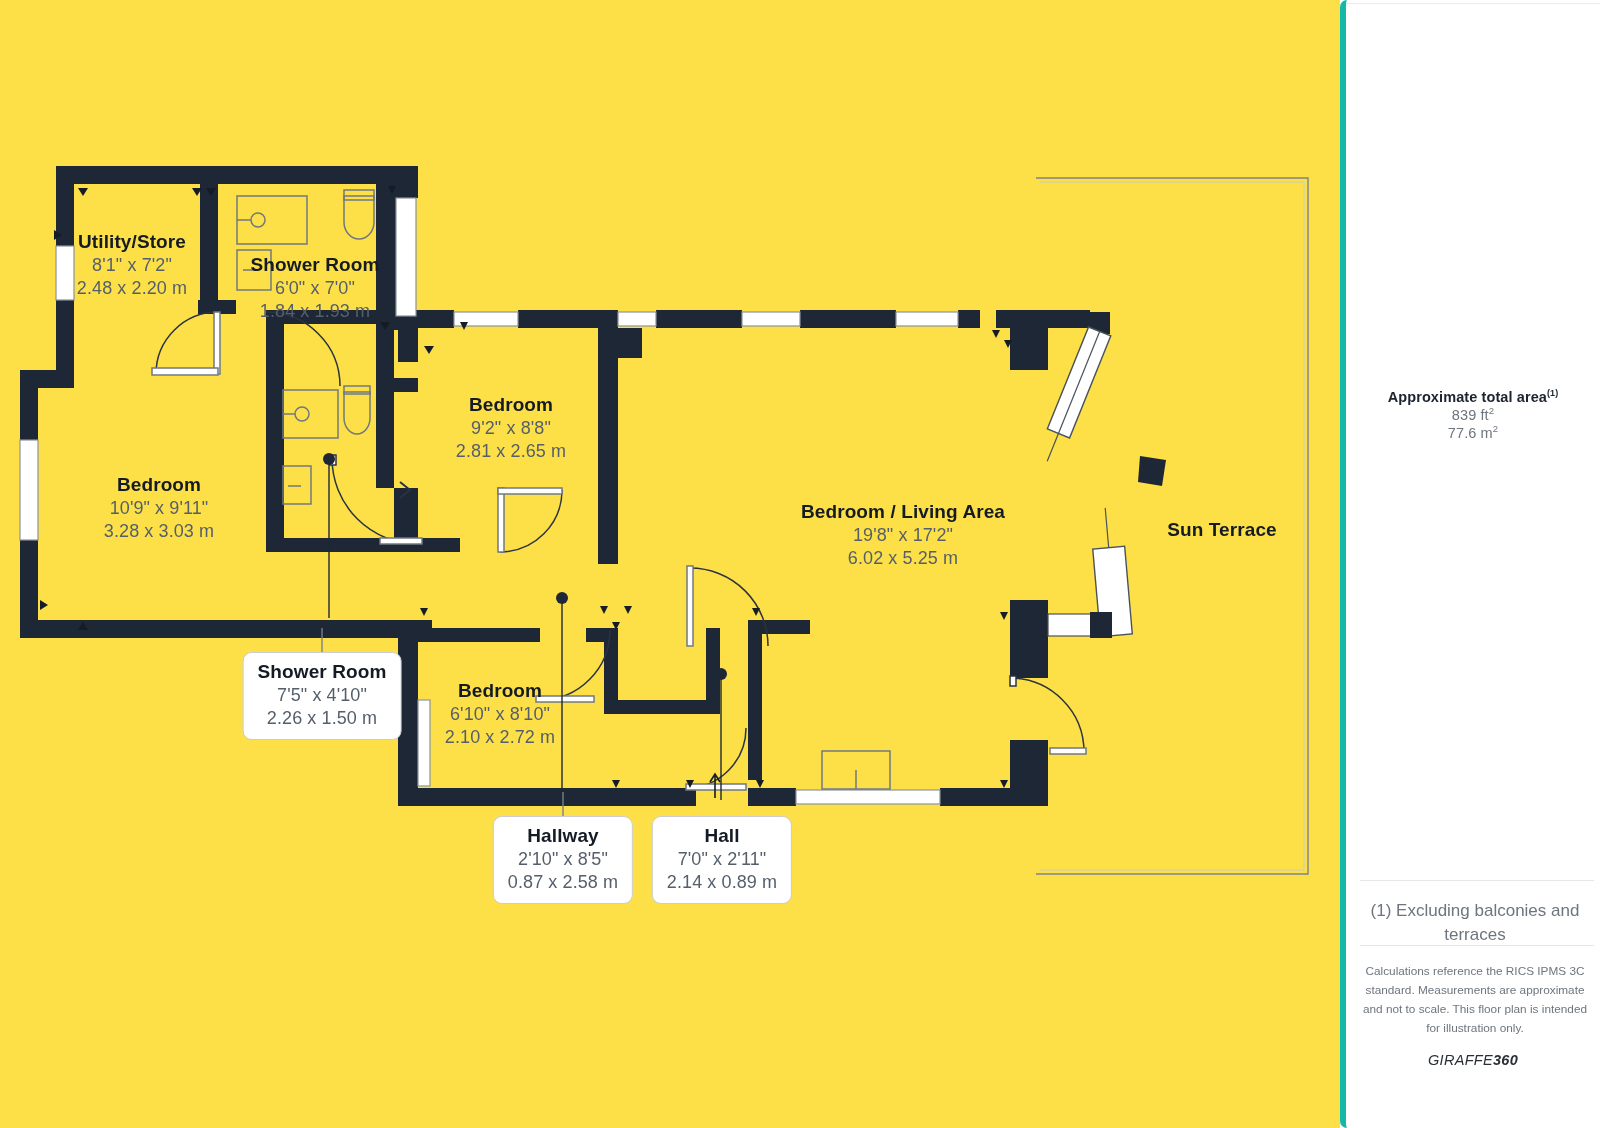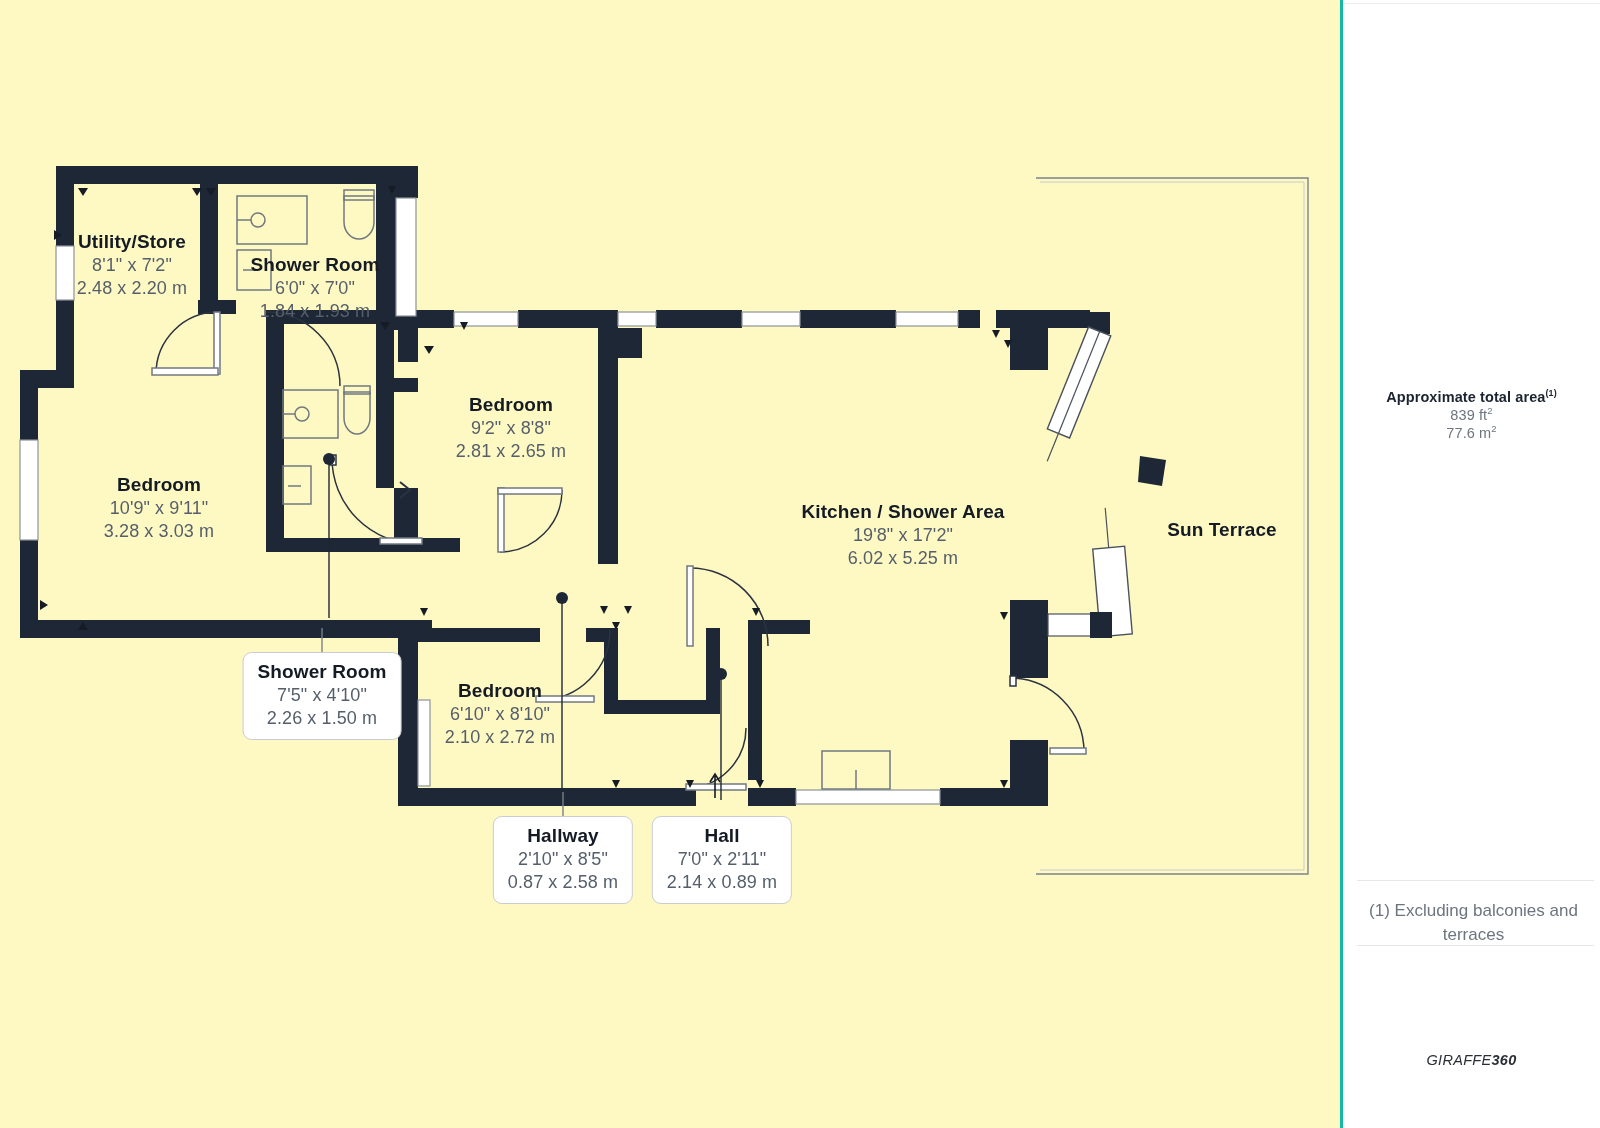--- a/index.html
+++ b/index.html
@@ -11,21 +11,21 @@
     font-family: "Liberation Sans", sans-serif;
     width: 1600px;
     height: 1128px;
     overflow: hidden;
     position: relative;
   }
   #page {
     position: relative;
     width: 1340px;
     height: 1128px;
-    background: #fef9c3;
+    background: #fde047;
   }
 
   
   #plan-canvas {
     position: absolute;
     left: 0;
     top: 0;
     width: 1340px;
     height: 1128px;
   }
@@ -62,22 +62,23 @@
   }
 
   
   #sidebar {
     position: absolute;
     left: 1340px;
     top: 0;
     width: 260px;
     height: 1128px;
     background: #ffffff;
-    border-left: 3px solid #14b8a6;
+    border-left: 6px solid #14b8a6;
     box-sizing: border-box;
+    border-radius: 7px;
   }
   .sb-cell {
     box-sizing: border-box;
     width: 100%;
     text-align: center;
   }
   #sb-area-block {
     position: absolute;
     top: 388px;
     left: 0;
@@ -389,21 +390,21 @@
       <div class="rl-dim">3.28 x 3.03 m</div>
     </div>
 
     <div class="room-label plain-name" style="left:511px; top:393px; transform:translate(-50%,0);">
       <div class="rl-name">Bedroom</div>
       <div class="rl-dim">9'2" x 8'8"</div>
       <div class="rl-dim">2.81 x 2.65 m</div>
     </div>
 
     <div class="room-label plain-name" style="left:903px; top:500px; transform:translate(-50%,0);">
-      <div class="rl-name">Kitchen / Shower Area</div>
+      <div class="rl-name">Bedroom / Living Area</div>
       <div class="rl-dim">19'8" x 17'2"</div>
       <div class="rl-dim">6.02 x 5.25 m</div>
     </div>
 
     <div class="room-label callout" style="left:322px; top:652px; transform:translate(-50%,0);">
       <div class="rl-name">Shower Room</div>
       <div class="rl-dim">7'5" x 4'10"</div>
       <div class="rl-dim">2.26 x 1.50 m</div>
     </div>
 
@@ -444,19 +445,20 @@
         <span>77.6 m</span><sup>2</sup>
       </div>
     </div>
 
     <div id="sb-divider-1"></div>
 
     <div id="sb-footnote">(1) Excluding balconies and terraces</div>
 
     <div id="sb-divider-2"></div>
 
+    <div id="sb-disclaimer">Calculations reference the RICS IPMS 3C standard. Measurements are approximate and not to scale. This floor plan is intended for illustration only.</div>
 
     <div id="sb-logo">
       <span>GIRAFFE</span><span class="logo-bold">360</span>
     </div>
   </div>
 
 </div>
 
 </body></html>

